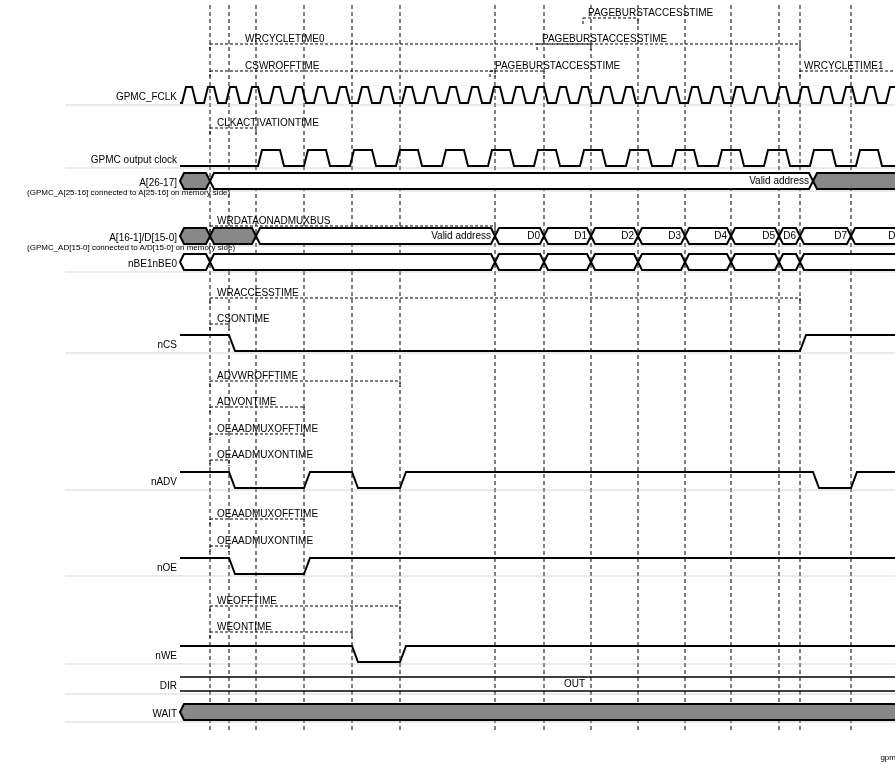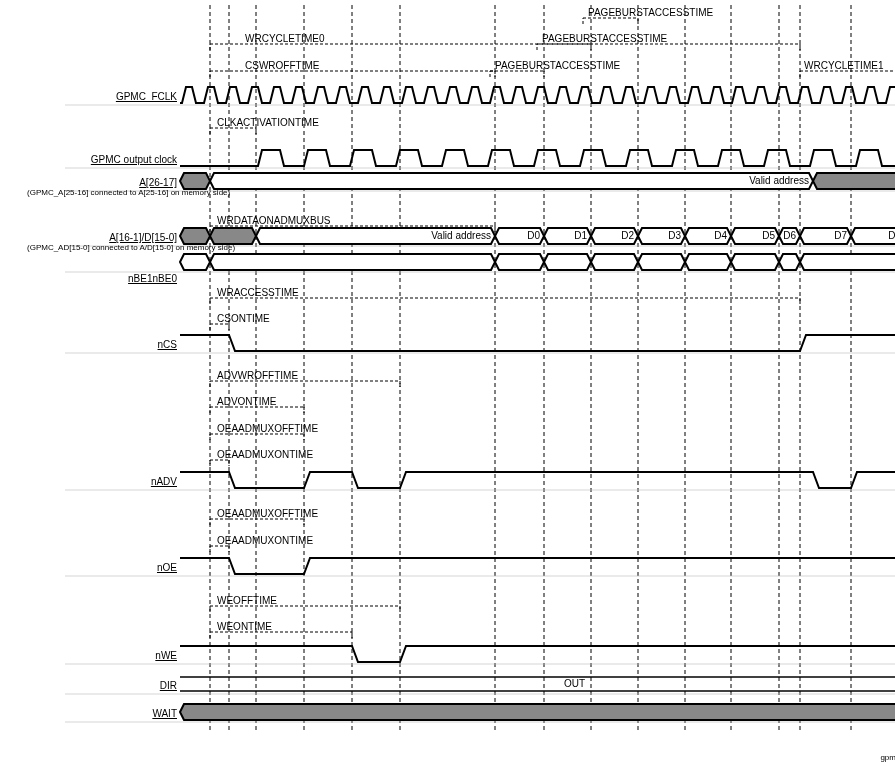--- a/index.html
+++ b/index.html
@@ -11,21 +11,20 @@
   }
   .diagram {
     position: relative;
     width: 895px;
     height: 766px;
     margin-left: 25px;
   }
   .sig-label {
     position: absolute;
     white-space: nowrap;
-    text-decoration: underline;
   }
   .sub-label {
     position: absolute;
     text-align: center;
     font-size: 8px;
     white-space: nowrap;
     line-height: 9px;
   }
   .anno {
     position: absolute;
@@ -193,21 +192,21 @@
     <div class="cell-text" style="left:235px;top:230px;width:231px">Valid address</div>
     <div class="cell-text" style="left:474px;top:230px;width:41px">D0</div>
     <div class="cell-text" style="left:523px;top:230px;width:39px">D1</div>
     <div class="cell-text" style="left:570px;top:230px;width:39px">D2</div>
     <div class="cell-text" style="left:617px;top:230px;width:39px">D3</div>
     <div class="cell-text" style="left:664px;top:230px;width:38px">D4</div>
     <div class="cell-text" style="left:710px;top:230px;width:40px">D5</div>
     <div class="cell-text" style="left:758px;top:230px;width:13px">D6</div>
     <div class="cell-text" style="left:779px;top:230px;width:43px">D7</div>
     <div class="cell-text" style="left:830px;top:230px;width:46px">D7</div>
-    <div class="sig-label" style="right:743px;top:273px">nBE1nBE0</div>
+    <div class="sig-label" style="right:743px;top:258px">nBE1nBE0</div>
     <div class="sig-label" style="right:743px;top:339px">nCS</div>
     <div class="sig-label" style="right:743px;top:476px">nADV</div>
     <div class="sig-label" style="right:743px;top:562px">nOE</div>
     <div class="sig-label" style="right:743px;top:650px">nWE</div>
     <div class="sig-label" style="right:743px;top:680px">DIR</div>
     <div class="cell-text" style="left:500px;top:678px;width:60px">OUT</div>
     <div class="sig-label" style="right:743px;top:708px">WAIT</div>
     <div class="footer" style="right:4px;bottom:4px">gpmc-021</div>
   </div>
 

